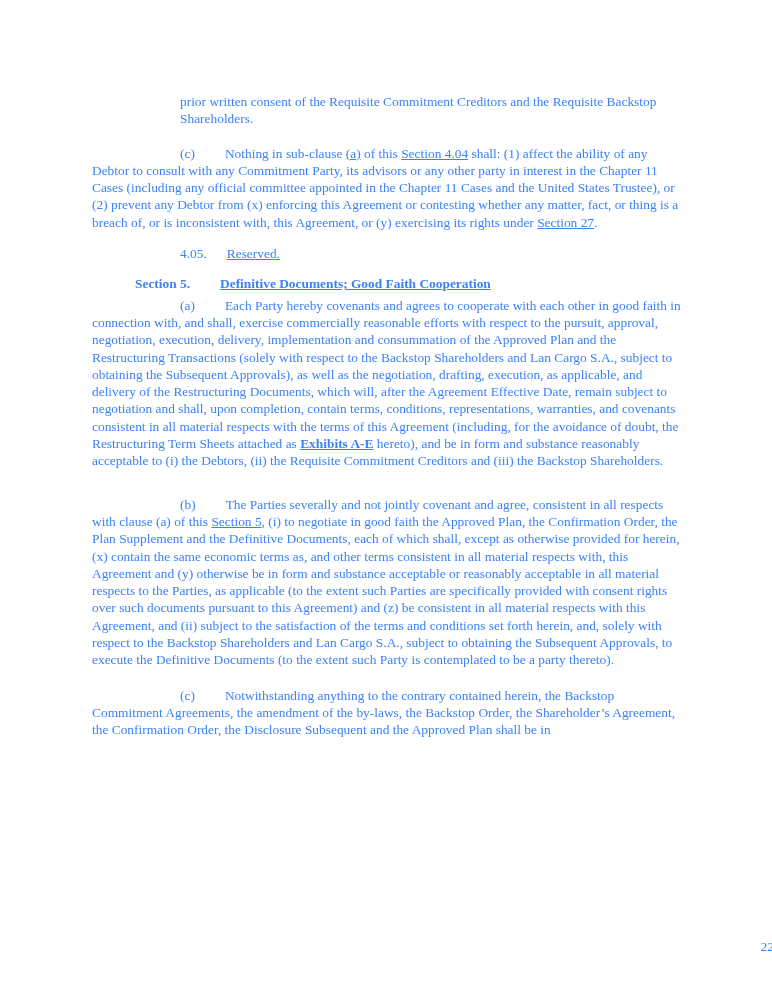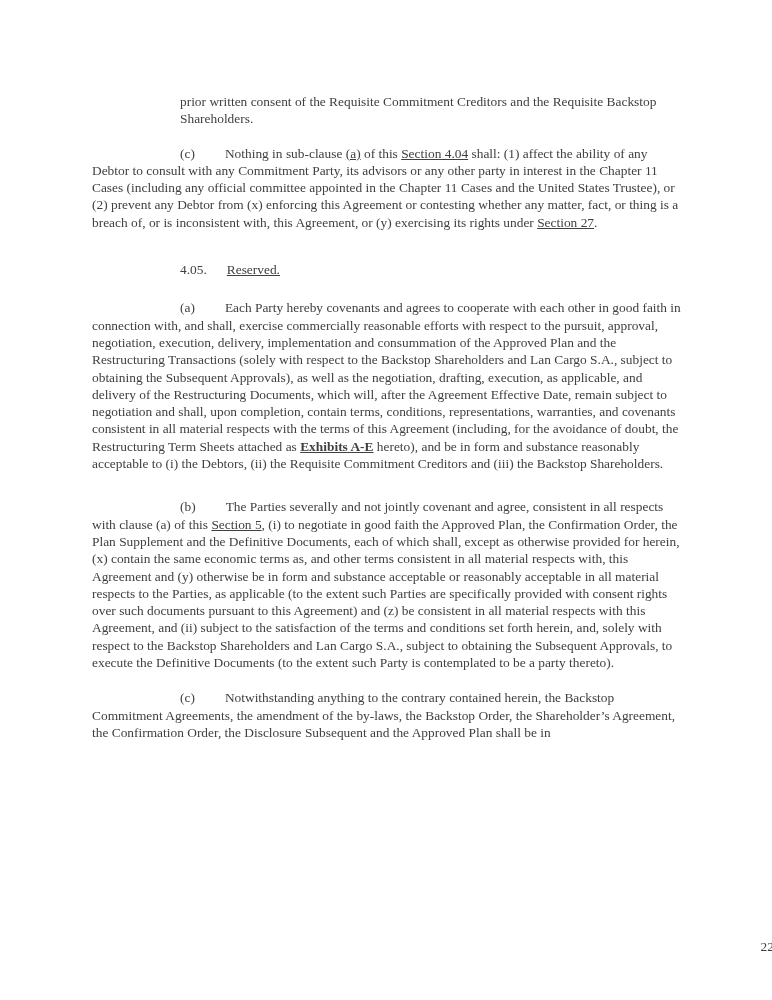--- a/index.html
+++ b/index.html
@@ -9,47 +9,47 @@
   }
   .page {
     position: relative;
     width: 772px;
     height: 1000px;
     background: #ffffff;
     overflow: hidden;
     font-family: "Liberation Serif", "DejaVu Serif", serif;
     font-size: 13.4px;
     line-height: 17.3px;
-    color: #404040;
+    color: #3b82f6;
   }
   .content {
     position: absolute;
     left: 92px;
     top: 93px;
     width: 590px;
     text-align: left;
   }
   .block { margin: 0; }
   .quote {
     margin-left: 88px;
   }
   .para {
     text-indent: 88px;
     margin-top: 17px;
   }
   .para-c1 { }
   .sub {
     margin-left: 88px;
-    margin-top: 30px;
+    margin-top: 14px;
   }
   .heading {
     margin-left: 43px;
     margin-top: 13px;
   }
-  .para-a { margin-top: 21px; }
+  .para-a { margin-top: 4px; }
   .para-b { margin-top: 26px; }
   .para-c2 { margin-top: 18px; }
   .u  { text-decoration: underline; }
   .b  { font-weight: bold; }
   .bu { font-weight: bold; text-decoration: underline; }
   .tab    { display: inline-block; width: 30px; }
   .tab-sm { display: inline-block; width: 20px; }
   .page-number {
     position: absolute;
     top: 938px;
@@ -59,18 +59,19 @@
   }
 </style>
 </head>
 <body>
 
 <div class="page">
   <div class="content">
     <div class="block quote"><span>prior written consent of the Requisite Commitment Creditors and the Requisite Backstop Shareholders.</span></div>
     <div class="block para para-c1"><span>(c)</span><span class="tab"></span><span>Nothing in sub-clause </span><span class="u">(a)</span><span> of this </span><span class="u">Section 4.04</span><span> shall: (1) affect the ability of any Debtor to consult with any Commitment Party, its advisors or any other party in interest in the Chapter 11 Cases (including any official committee appointed in the Chapter 11 Cases and the United States Trustee), or (2) prevent any Debtor from (x) enforcing this Agreement or contesting whether any matter, fact, or thing is a breach of, or is inconsistent with, this Agreement, or (y) exercising its rights under </span><span class="u">Section 27</span><span>.</span></div>
     <div class="block sub"><span>4.05.</span><span class="tab-sm"></span><span class="u">Reserved.</span></div>
+    <div class="block heading"><span class="b">Section 5.</span><span class="tab"></span><span class="bu">Definitive Documents; Good Faith Cooperation</span></div>
     <div class="block para para-a"><span>(a)</span><span class="tab"></span><span>Each Party hereby covenants and agrees to cooperate with each other in good faith in connection with, and shall, exercise commercially reasonable efforts with respect to the pursuit, approval, negotiation, execution, delivery, implementation and consummation of the Approved Plan and the Restructuring Transactions (solely with respect to the Backstop Shareholders and Lan Cargo S.A., subject to obtaining the Subsequent Approvals), as well as the negotiation, drafting, execution, as applicable, and delivery of the Restructuring Documents, which will, after the Agreement Effective Date, remain subject to negotiation and shall, upon completion, contain terms, conditions, representations, warranties, and covenants consistent in all material respects with the terms of this Agreement (including, for the avoidance of doubt, the Restructuring Term Sheets attached as </span><span class="bu">Exhibits A-E</span><span> hereto), and be in form and substance reasonably acceptable to (i) the Debtors, (ii) the Requisite Commitment Creditors and (iii) the Backstop Shareholders.</span></div>
     <div class="block para para-b"><span>(b)</span><span class="tab"></span><span>The Parties severally and not jointly covenant and agree, consistent in all respects with clause (a) of this </span><span class="u">Section 5</span><span>, (i) to negotiate in good faith the Approved Plan, the Confirmation Order, the Plan Supplement and the Definitive Documents, each of which shall, except as otherwise provided for herein, (x) contain the same economic terms as, and other terms consistent in all material respects with, this Agreement and (y) otherwise be in form and substance acceptable or reasonably acceptable in all material respects to the Parties, as applicable (to the extent such Parties are specifically provided with consent rights over such documents pursuant to this Agreement) and (z) be consistent in all material respects with this Agreement, and (ii) subject to the satisfaction of the terms and conditions set forth herein, and, solely with respect to the Backstop Shareholders and Lan Cargo S.A., subject to obtaining the Subsequent Approvals, to execute the Definitive Documents (to the extent such Party is contemplated to be a party thereto).</span></div>
     <div class="block para para-c2"><span>(c)</span><span class="tab"></span><span>Notwithstanding anything to the contrary contained herein, the Backstop Commitment Agreements, the amendment of the by-laws, the Backstop Order, the Shareholder’s Agreement, the Confirmation Order, the Disclosure Subsequent and the Approved Plan shall be in</span></div>
   </div>
   <div class="page-number">22</div>
 </div>
 
 </body></html>

